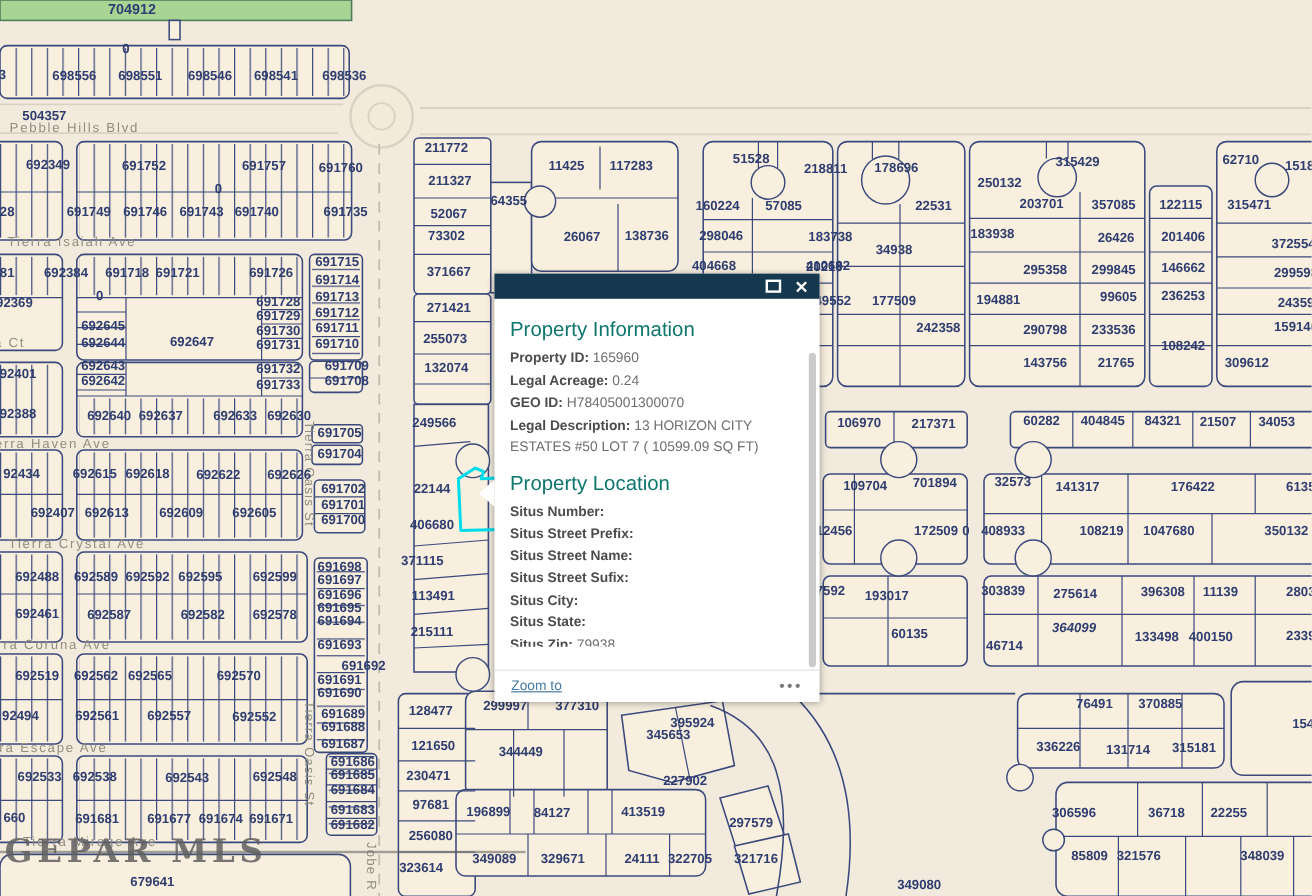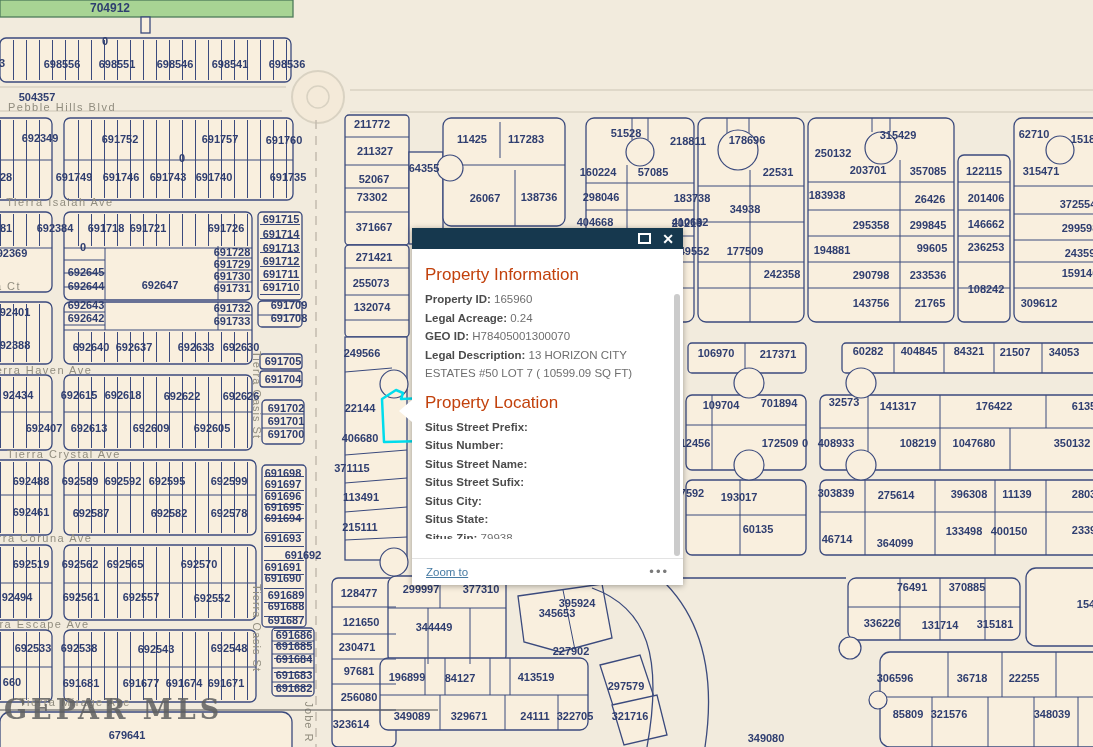--- a/index.html
+++ b/index.html
@@ -24,21 +24,21 @@
          background:#fff;z-index:10;box-shadow:0 1px 6px rgba(0,0,0,.35);}
   #popup-titlebar{height:21px;background:#16384e;display:flex;align-items:center;
                   justify-content:flex-end;padding-right:8px;gap:10px;}
   .tb-btn{width:14px;height:14px;display:flex;align-items:center;justify-content:center;cursor:pointer;}
   .maximize-glyph{width:9px;height:7px;border:2px solid #fff;display:block;}
   .close-glyph{color:#fff;font-size:14px;font-weight:bold;line-height:14px;}
   #popup-pointer{position:absolute;left:-13px;top:172px;width:0;height:0;
                  border-top:11px solid transparent;border-bottom:11px solid transparent;
                  border-right:13px solid #fff;}
   #popup-body{padding:6px 16px 0 13px;height:284px;overflow:hidden;}
-  #popup-body h2{font-size:17px;font-weight:normal;color:#c2410c;margin:10px 0 5px 0;
+  #popup-body h2{font-size:17px;font-weight:normal;color:#0f766e;margin:10px 0 5px 0;
                  font-family:"Liberation Sans",sans-serif;}
   .pfield{font-size:11.5px;line-height:18.5px;color:#6e6e6e;width:212px;}
   .pfield b{color:#4c4c4c;}
   #popup-scroll{position:absolute;right:3px;top:66px;width:6px;height:262px;
                 background:#cbcbcb;border-radius:3px;cursor:pointer;}
   #popup-footer{position:absolute;left:0;bottom:0;width:100%;height:27px;
                 border-top:1px solid #e3e3e3;display:flex;align-items:center;
                 justify-content:space-between;box-sizing:border-box;padding:0 14px;}
   #zoom-to{font-size:11.5px;color:#477ba3;text-decoration:underline;cursor:pointer;}
   #more-options{color:#7a7a7a;font-size:13px;letter-spacing:2px;cursor:pointer;line-height:10px;}
@@ -421,21 +421,21 @@
       <span class="plabel" style="left: 1072px; top: 443px;">350132</span>
       <span class="plabel" style="left: 692px; top: 493px;">7592</span>
       <span class="plabel" style="left: 739px; top: 497px;">193017</span>
       <span class="plabel" style="left: 836px; top: 493px;">303839</span>
       <span class="plabel" style="left: 896px; top: 495px;">275614</span>
       <span class="plabel" style="left: 969px; top: 494px;">396308</span>
       <span class="plabel" style="left: 1017px; top: 494px;">11139</span>
       <span class="plabel" style="left: 1084px; top: 494px;">2803</span>
       <span class="plabel" style="left: 758px; top: 529px;">60135</span>
       <span class="plabel" style="left: 837px; top: 539px;">46714</span>
-      <span class="plabel" style="left: 895px; top: 543px;">364099</span>
+      <span class="plabel" style="left: 895px; top: 524px; font-style: italic;">364099</span>
       <span class="plabel" style="left: 964px; top: 531px;">133498</span>
       <span class="plabel" style="left: 1009px; top: 531px;">400150</span>
       <span class="plabel" style="left: 1084px; top: 530px;">2339</span>
       <span class="plabel" style="left: 912px; top: 587px;">76491</span>
       <span class="plabel" style="left: 967px; top: 587px;">370885</span>
       <span class="plabel" style="left: 1086px; top: 604px;">154</span>
       <span class="plabel" style="left: 882px; top: 623px;">336226</span>
       <span class="plabel" style="left: 940px; top: 625px;">131714</span>
       <span class="plabel" style="left: 995px; top: 624px;">315181</span>
       <span class="plabel" style="left: 895px; top: 678px;">306596</span>
@@ -470,22 +470,22 @@
         <span class="close-glyph">✕</span>
       </span>
   </div>
   <div id="popup-body">
       <h2>Property Information</h2>
       <div class="pfield"><b>Property ID:</b> 165960</div>
       <div class="pfield"><b>Legal Acreage:</b> 0.24</div>
       <div class="pfield"><b>GEO ID:</b> H78405001300070</div>
       <div class="pfield"><b>Legal Description:</b> 13 HORIZON CITY ESTATES #50 LOT 7 ( 10599.09 SQ FT)</div>
       <h2>Property Location</h2>
+      <div class="pfield"><b>Situs Number:</b> </div>
       <div class="pfield"><b>Situs Street Prefix:</b> </div>
-      <div class="pfield"><b>Situs Number:</b> </div>
       <div class="pfield"><b>Situs Street Name:</b> </div>
       <div class="pfield"><b>Situs Street Sufix:</b> </div>
       <div class="pfield"><b>Situs City:</b> </div>
       <div class="pfield"><b>Situs State:</b> </div>
       <div class="pfield"><b>Situs Zip:</b> 79938</div>
     </div>
   <div id="popup-scroll"></div>
   <div id="popup-footer">
     <span id="zoom-to">Zoom to</span>
     <span id="more-options">•••</span>

